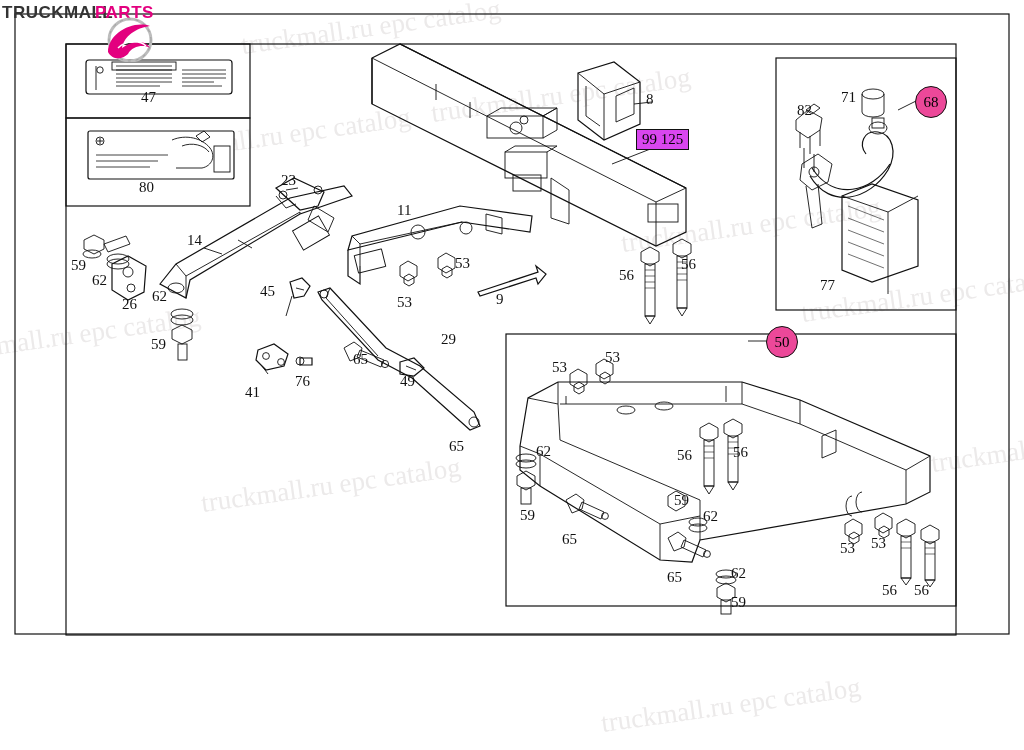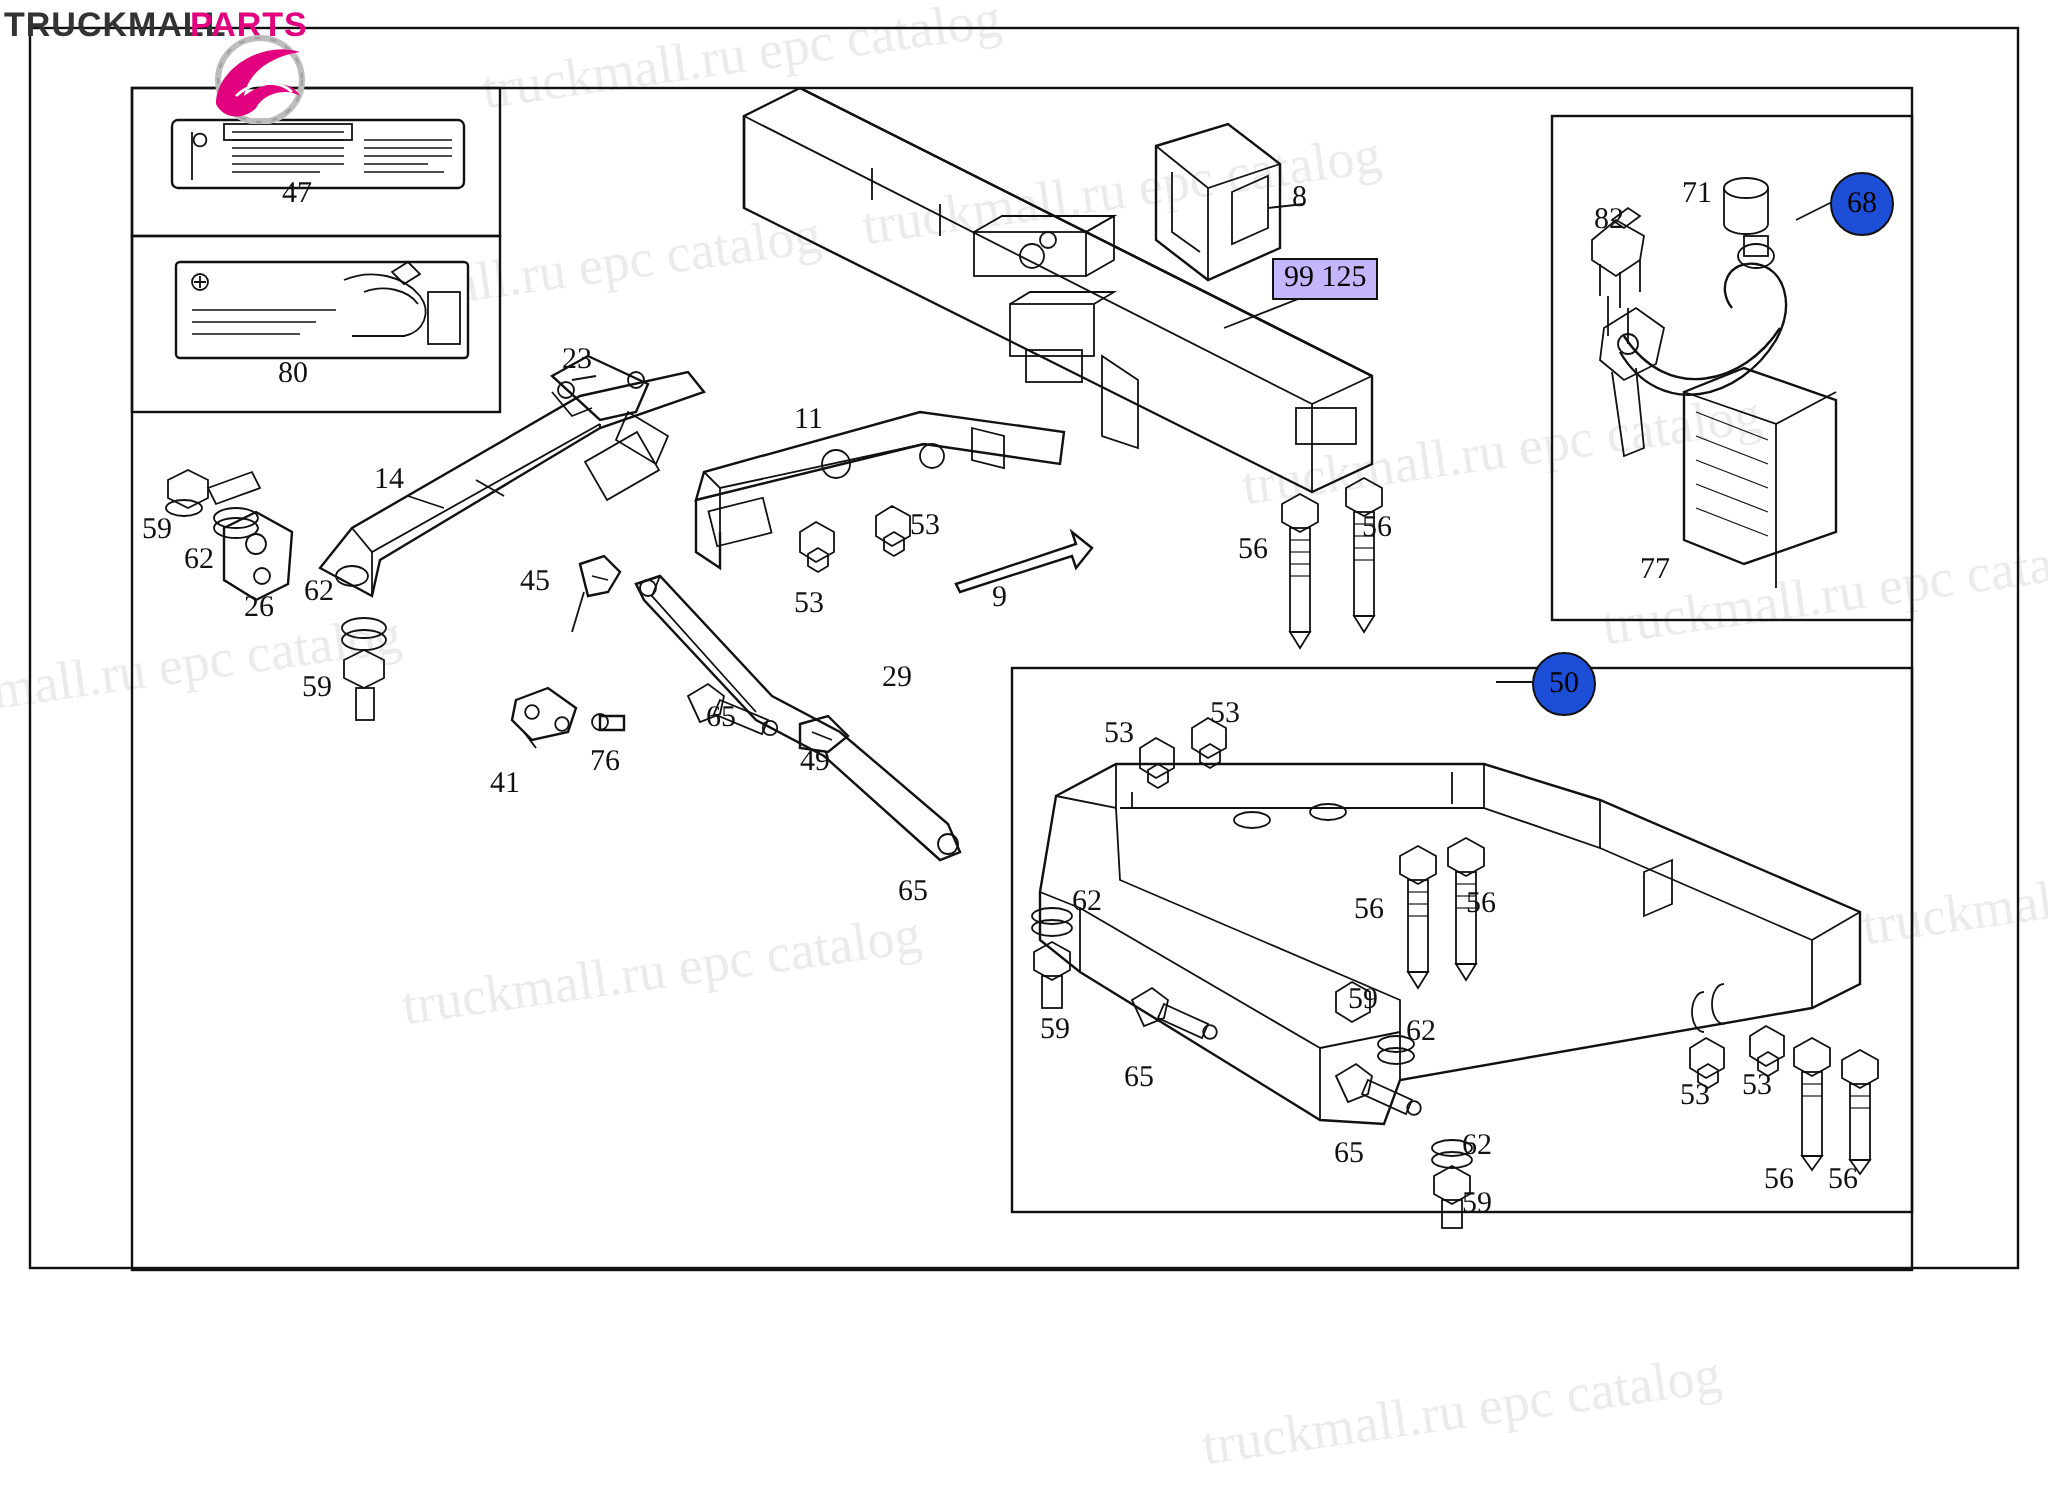--- a/index.html
+++ b/index.html
@@ -5,22 +5,22 @@
   html,body{margin:0;padding:0;background:#ffffff;}
   body{width:1024px;height:750px;position:relative;overflow:hidden;
        font-family:"Liberation Sans", sans-serif;color:#000;}
   #sheet{position:absolute;left:0;top:0;width:1024px;height:750px;}
   .wm{position:absolute;color:#eceaea;font-family:"Liberation Serif", serif;
       font-size:27px;white-space:nowrap;pointer-events:none;user-select:none;}
   .lbl{position:absolute;font-family:"Liberation Serif", serif;font-size:15px;
        color:#111;white-space:nowrap;}
   .circ{position:absolute;border:1.4px solid #111;border-radius:50%;
         display:flex;align-items:center;justify-content:center;
-        font-family:"Liberation Serif", serif;font-size:15px;background:#1d4ed8;}
-  .boxlbl{position:absolute;border:1.3px solid #111;background:#c4b5fd;
+        font-family:"Liberation Serif", serif;font-size:15px;background:#ec4899;}
+  .boxlbl{position:absolute;border:1.3px solid #111;background:#d946ef;
           font-family:"Liberation Serif", serif;font-size:15px;
           padding:1px 5px;white-space:nowrap;}
   svg{position:absolute;left:0;top:0;}
   .ln{fill:none;stroke:#111;stroke-width:1.2;}
   .ln-thin{fill:none;stroke:#111;stroke-width:0.9;}
   .fillw{fill:#fff;stroke:#111;stroke-width:1.2;}
   #logo{position:absolute;right:14px;bottom:8px;width:175px;height:62px;}
   .logotext{font-family:"Liberation Sans", sans-serif;font-weight:bold;
             font-size:17px;letter-spacing:0.5px;}
 </style>

